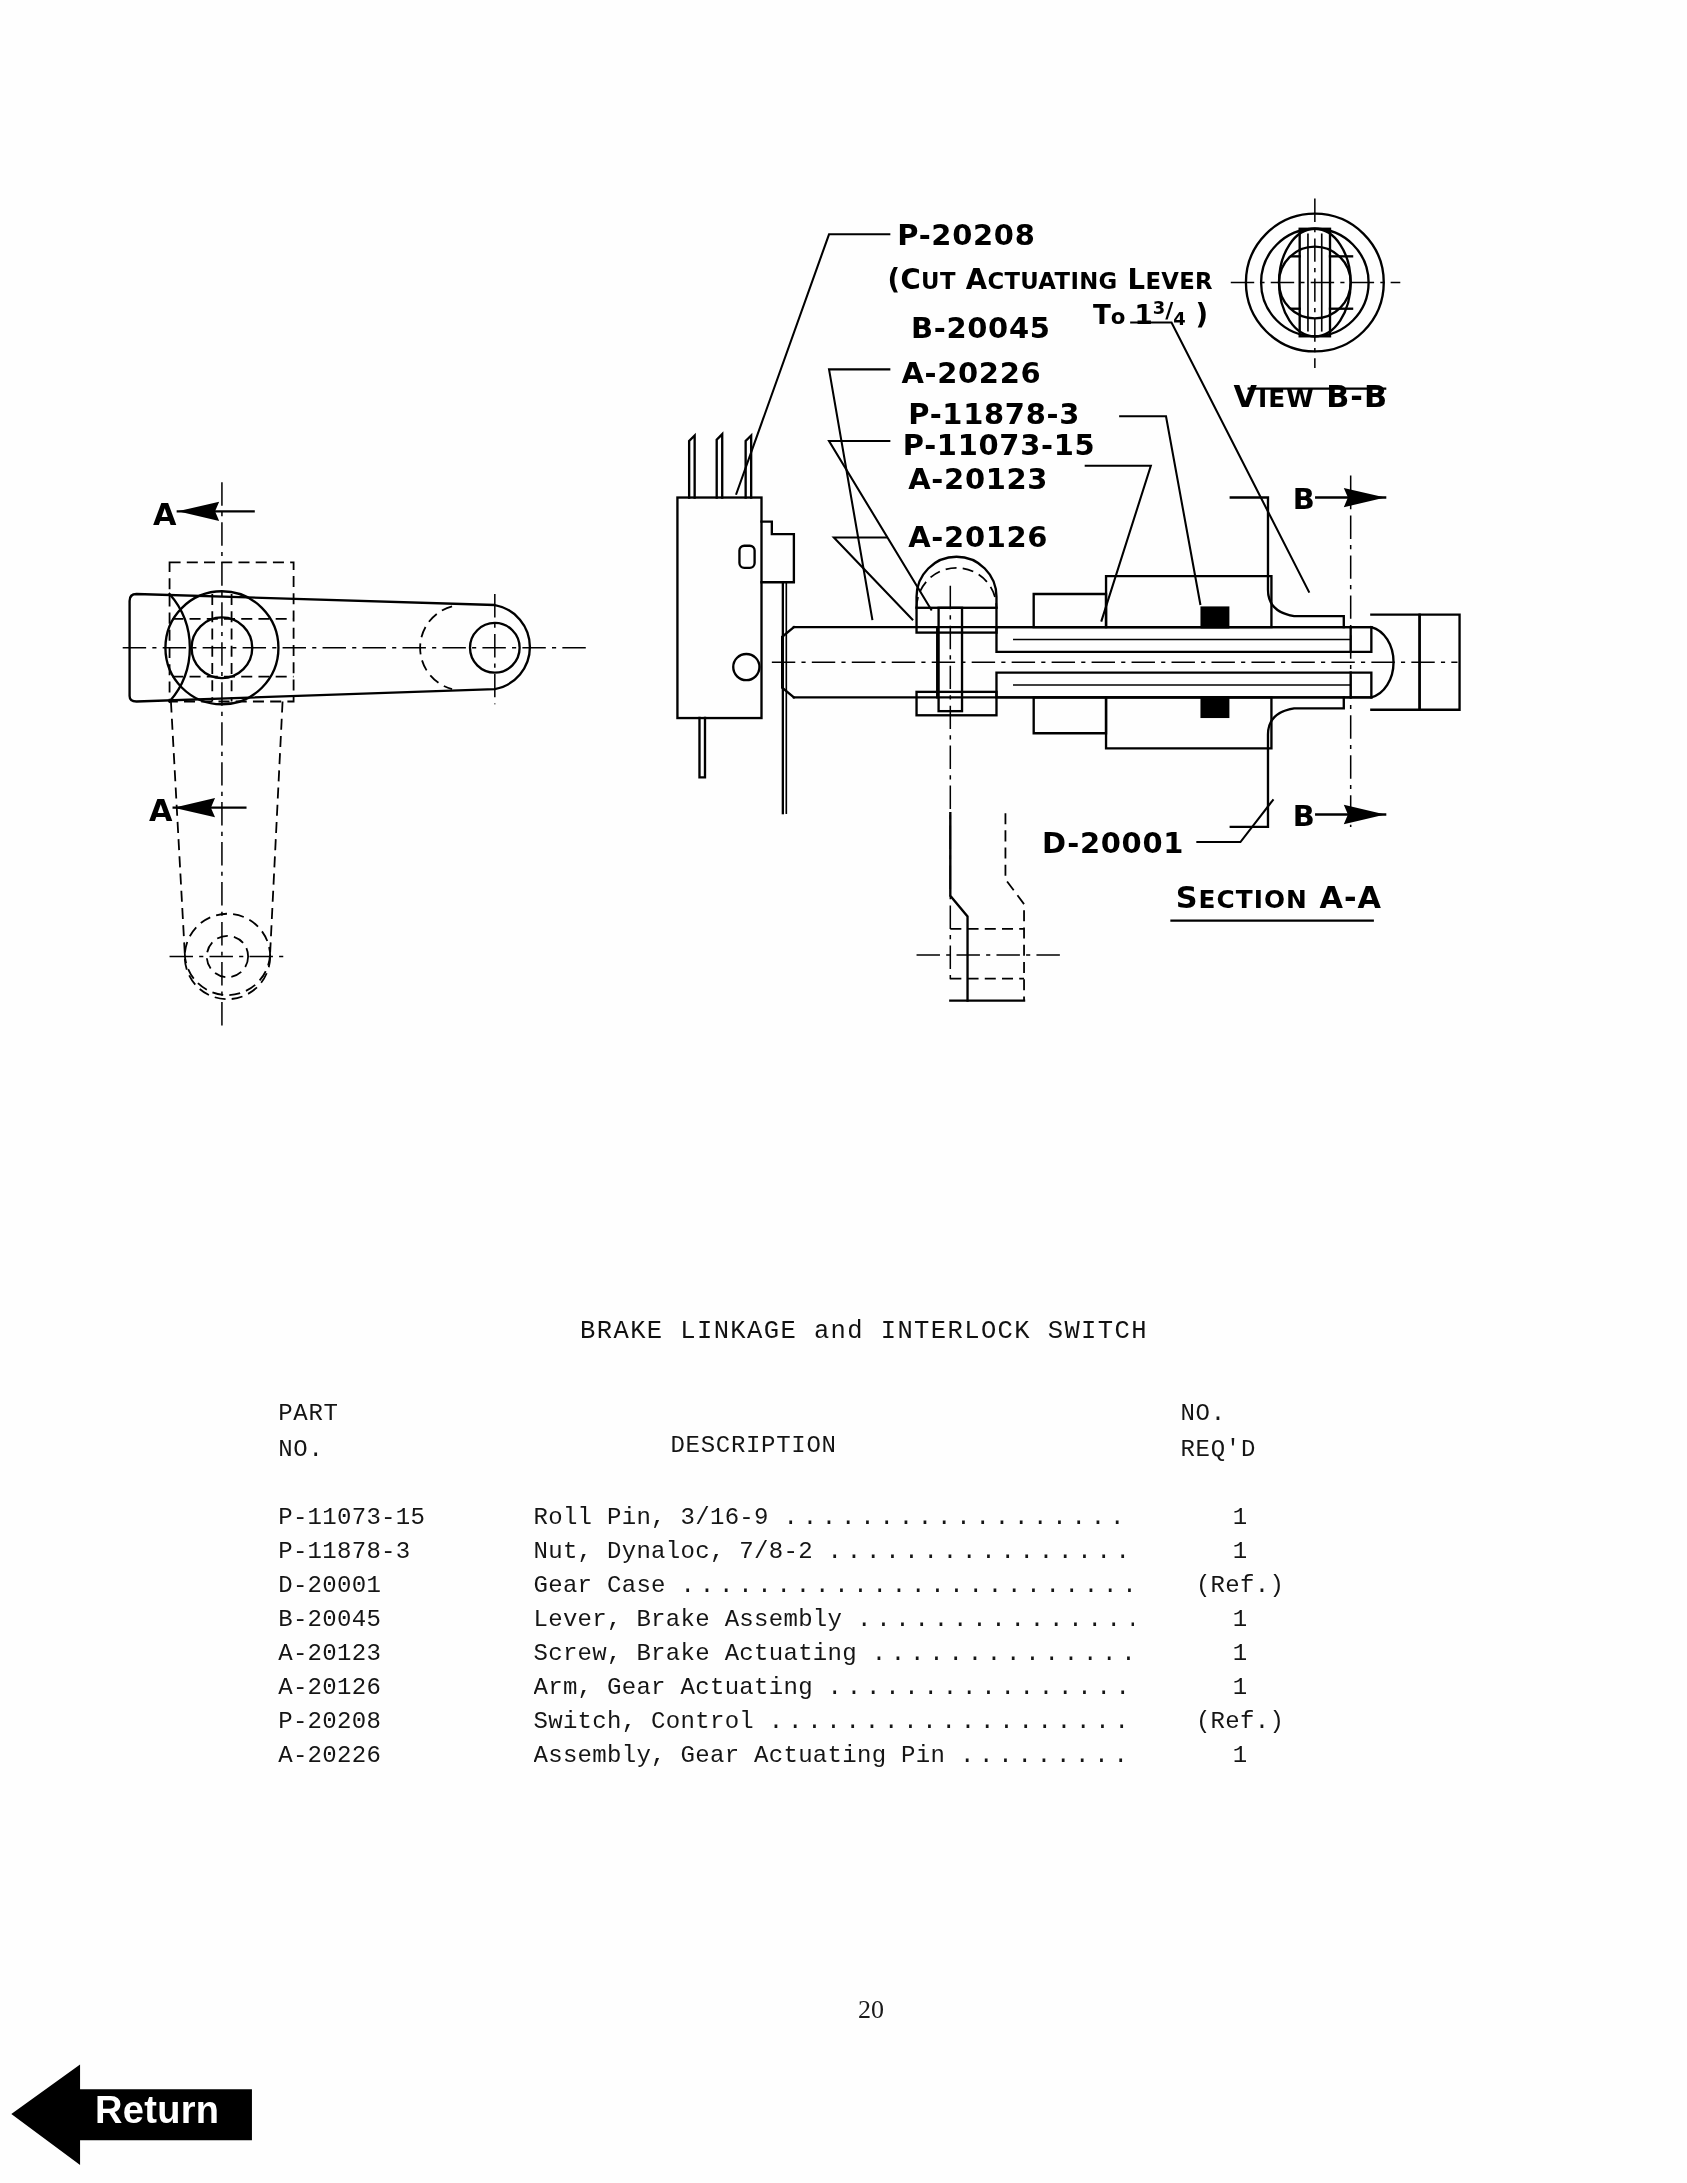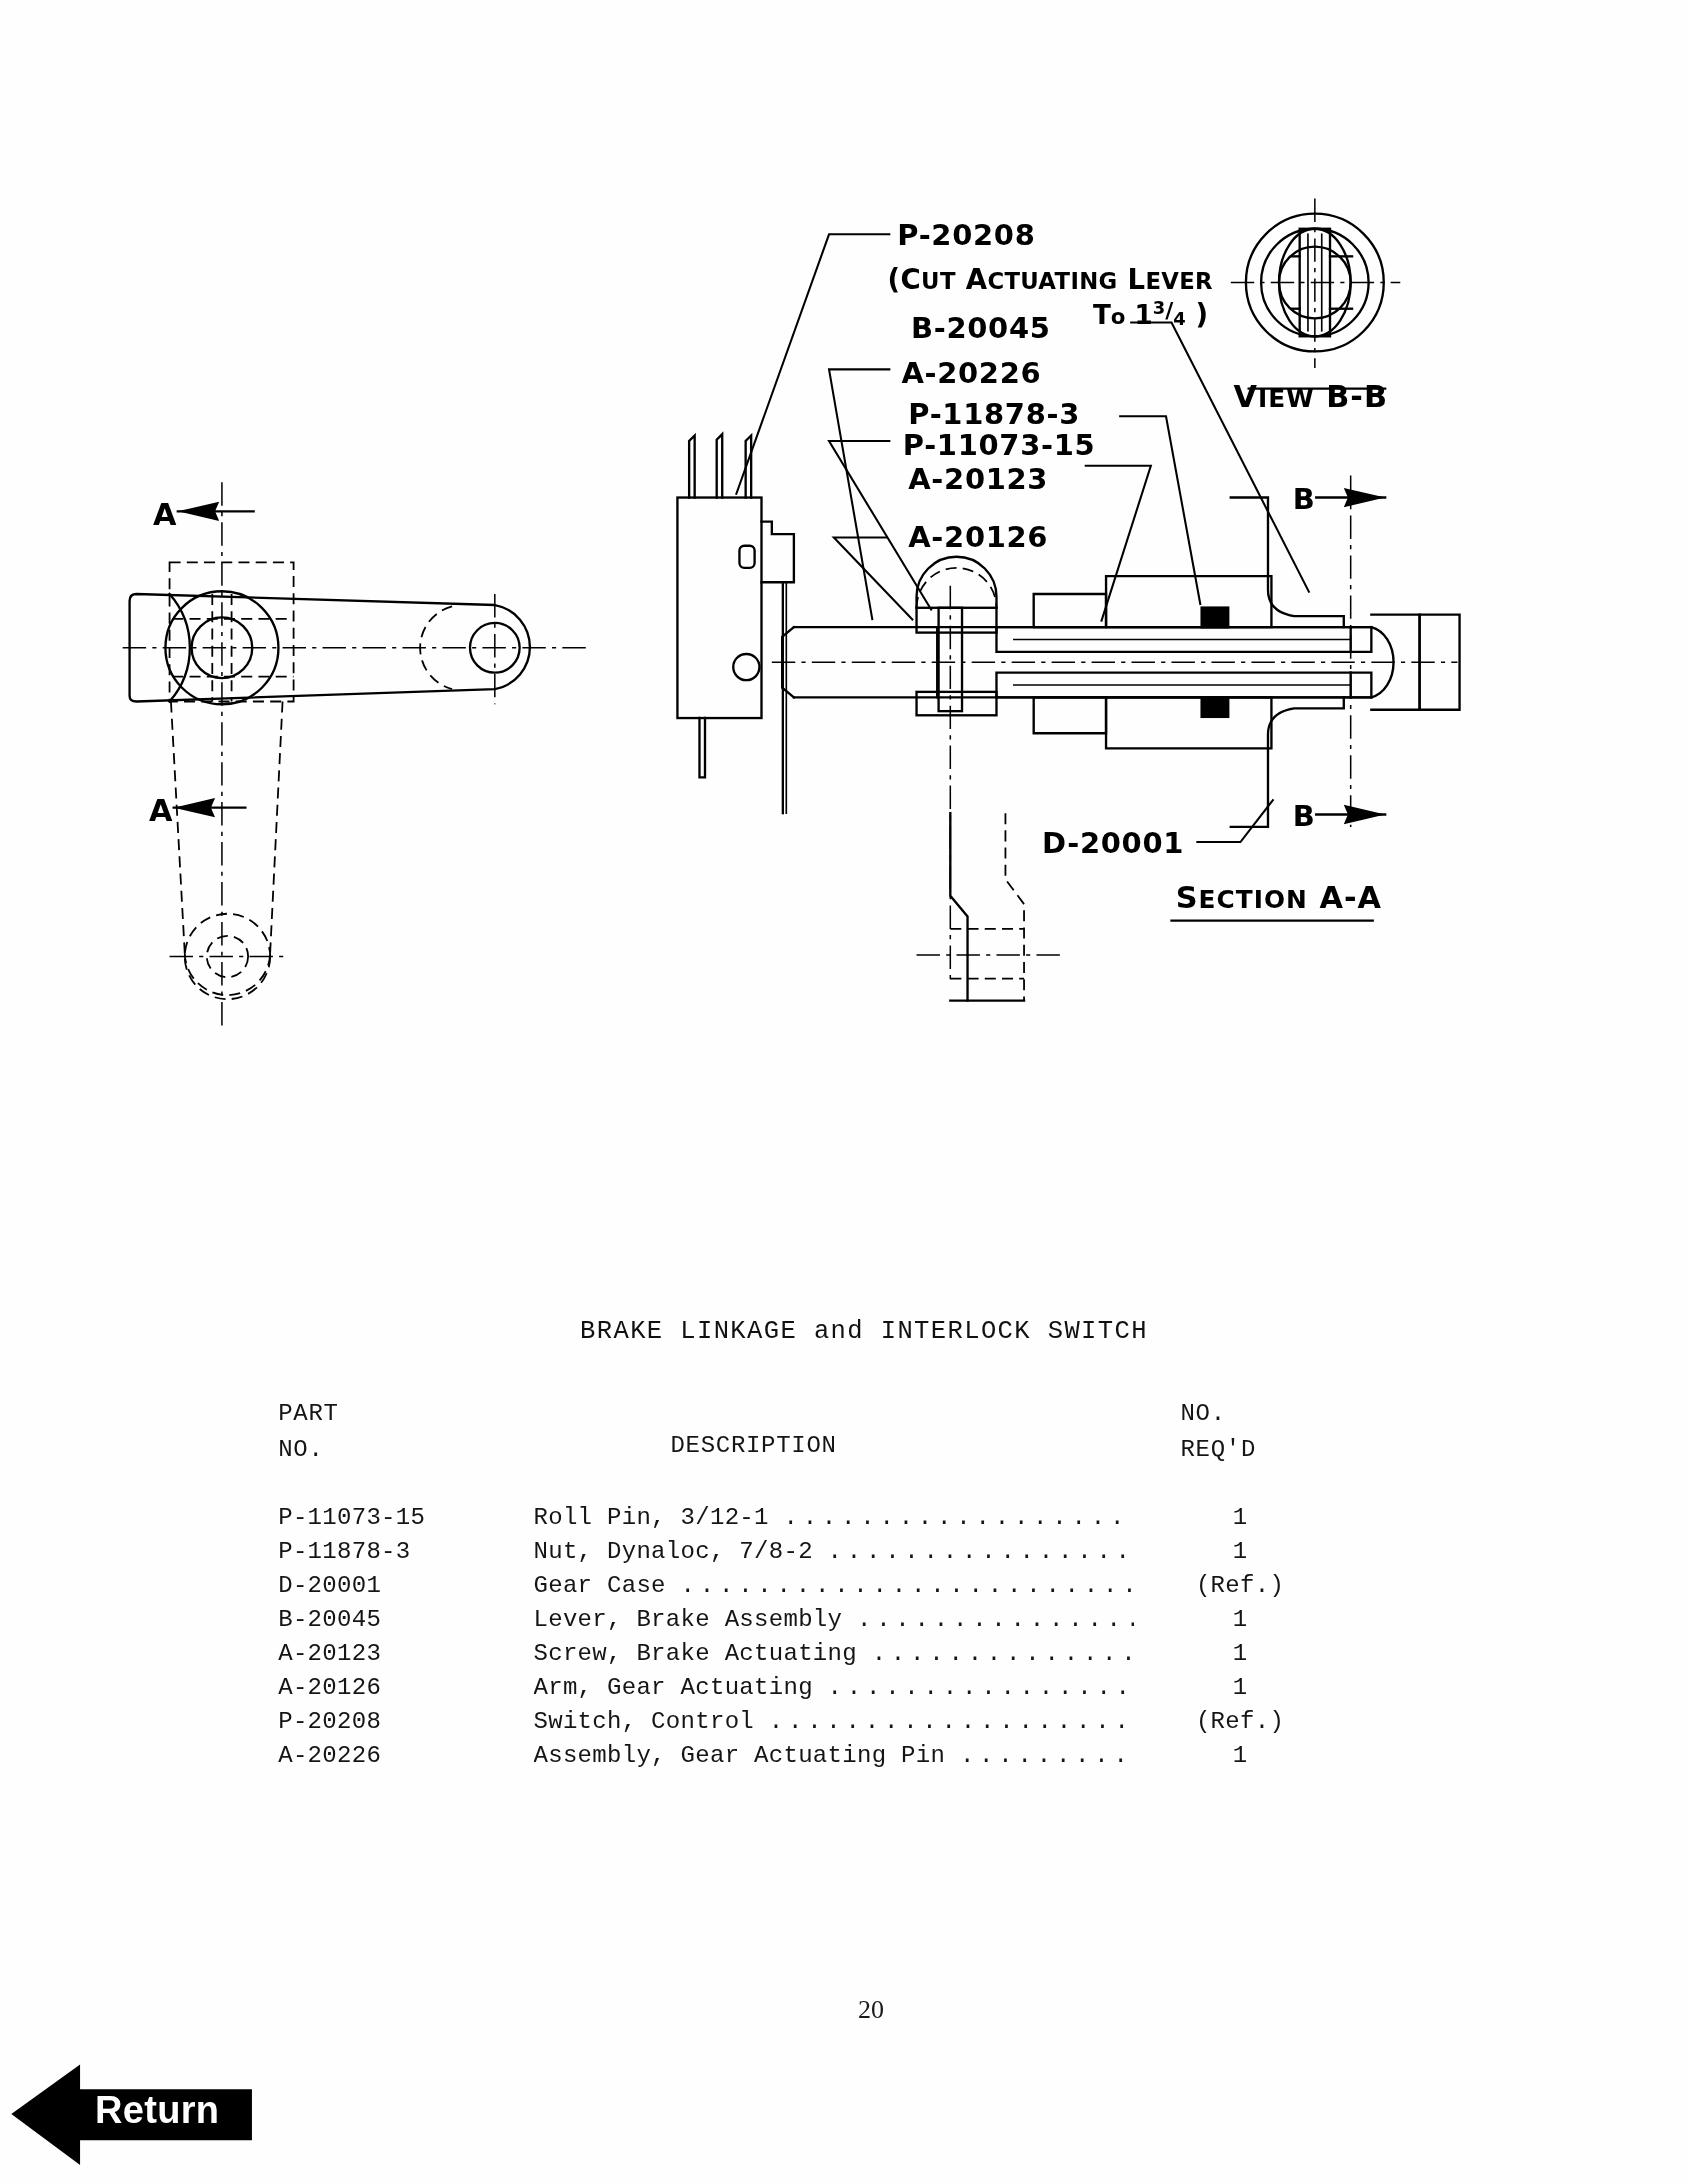--- a/index.html
+++ b/index.html
@@ -405,21 +405,21 @@
         <div class="h-desc">DESCRIPTION</div>
         <div class="h-qty">
           <div>NO.</div>
           <div>REQ'D</div>
         </div>
       </div>
 
       <div class="rows" id="rows-host">
           <div class="row">
             <div class="c-part">P-11073-15</div>
-            <div class="c-desc"><span class="txt">Roll Pin, 3/12-1</span> <span class="dots">........................</span></div>
+            <div class="c-desc"><span class="txt">Roll Pin, 3/16-9</span> <span class="dots">........................</span></div>
             <div class="c-qty">1</div>
           </div>
           <div class="row">
             <div class="c-part">P-11878-3</div>
             <div class="c-desc"><span class="txt">Nut, Dynaloc, 7/8-2</span> <span class="dots">.....................</span></div>
             <div class="c-qty">1</div>
           </div>
           <div class="row">
             <div class="c-part">D-20001</div>
             <div class="c-desc"><span class="txt">Gear Case</span> <span class="dots">..............................</span></div>

